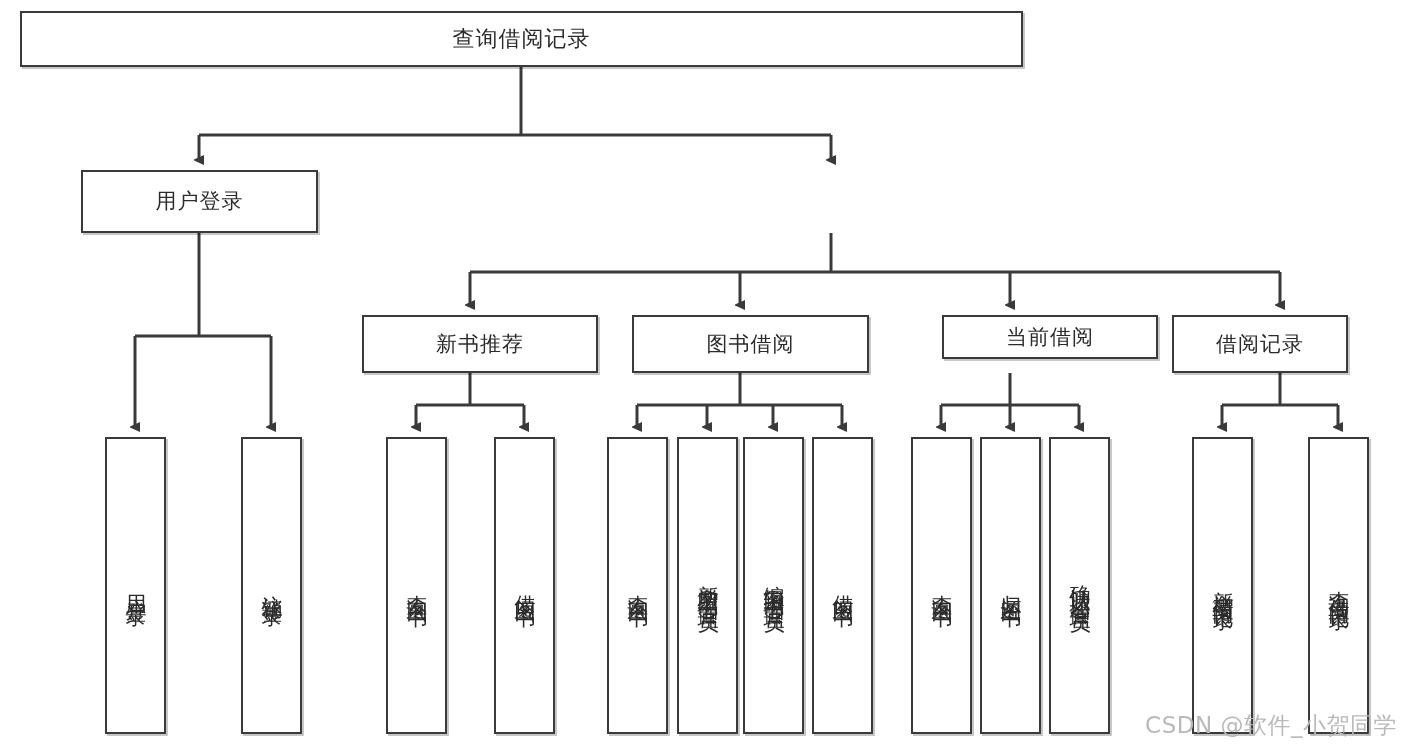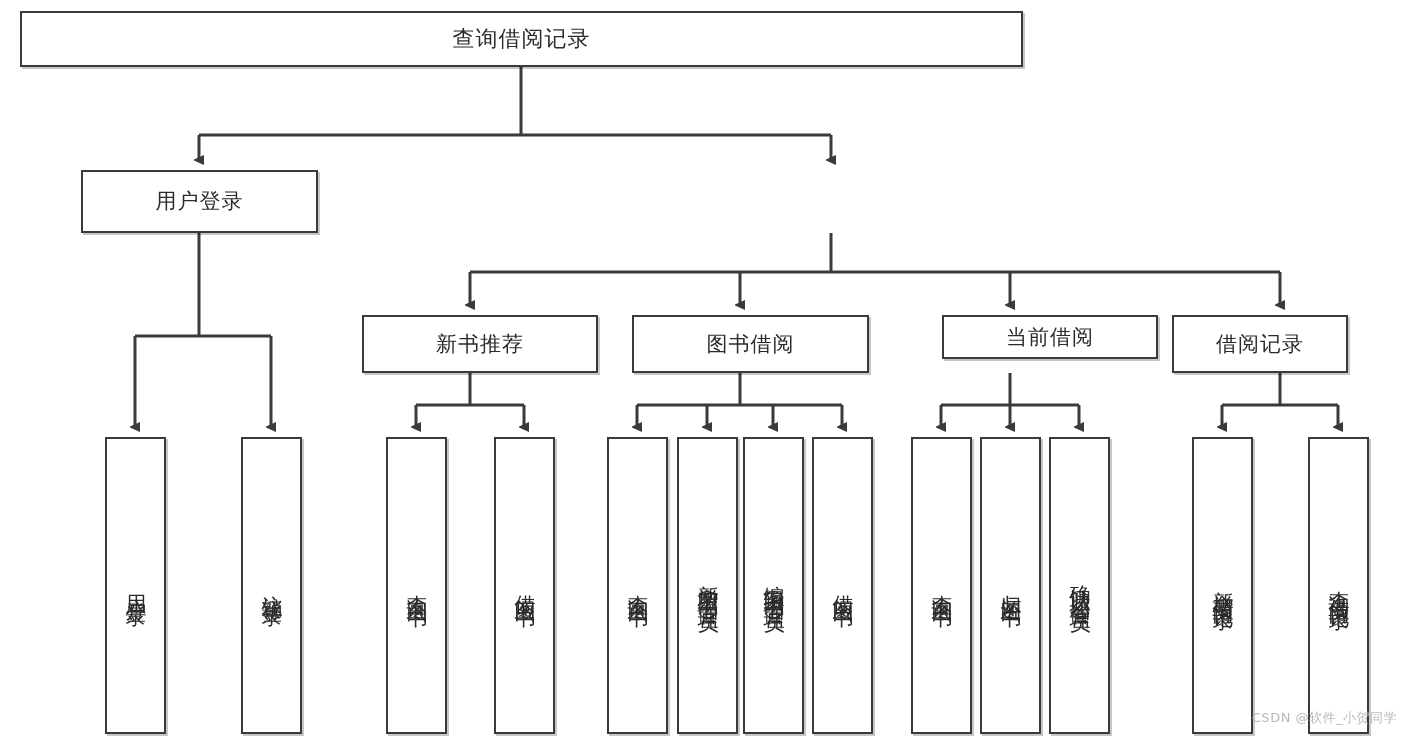--- a/index.html
+++ b/index.html
@@ -59,22 +59,22 @@
     writing-mode: vertical-rl;
     text-orientation: upright;
     font-size: 21px;
     letter-spacing: 4px;
     line-height: 1.0;
     white-space: pre;
   }
   .watermark {
     position: absolute;
     right: 8px;
-    bottom: 20px;
-    font-size: 13px;
+    bottom: 6px;
+    font-size: 23px;
     color: #b9b9b9;
     letter-spacing: 0.5px;
     white-space: nowrap;
     user-select: none;
   }
 </style>
 </head>
 <body>
 
 <div id="canvas">

